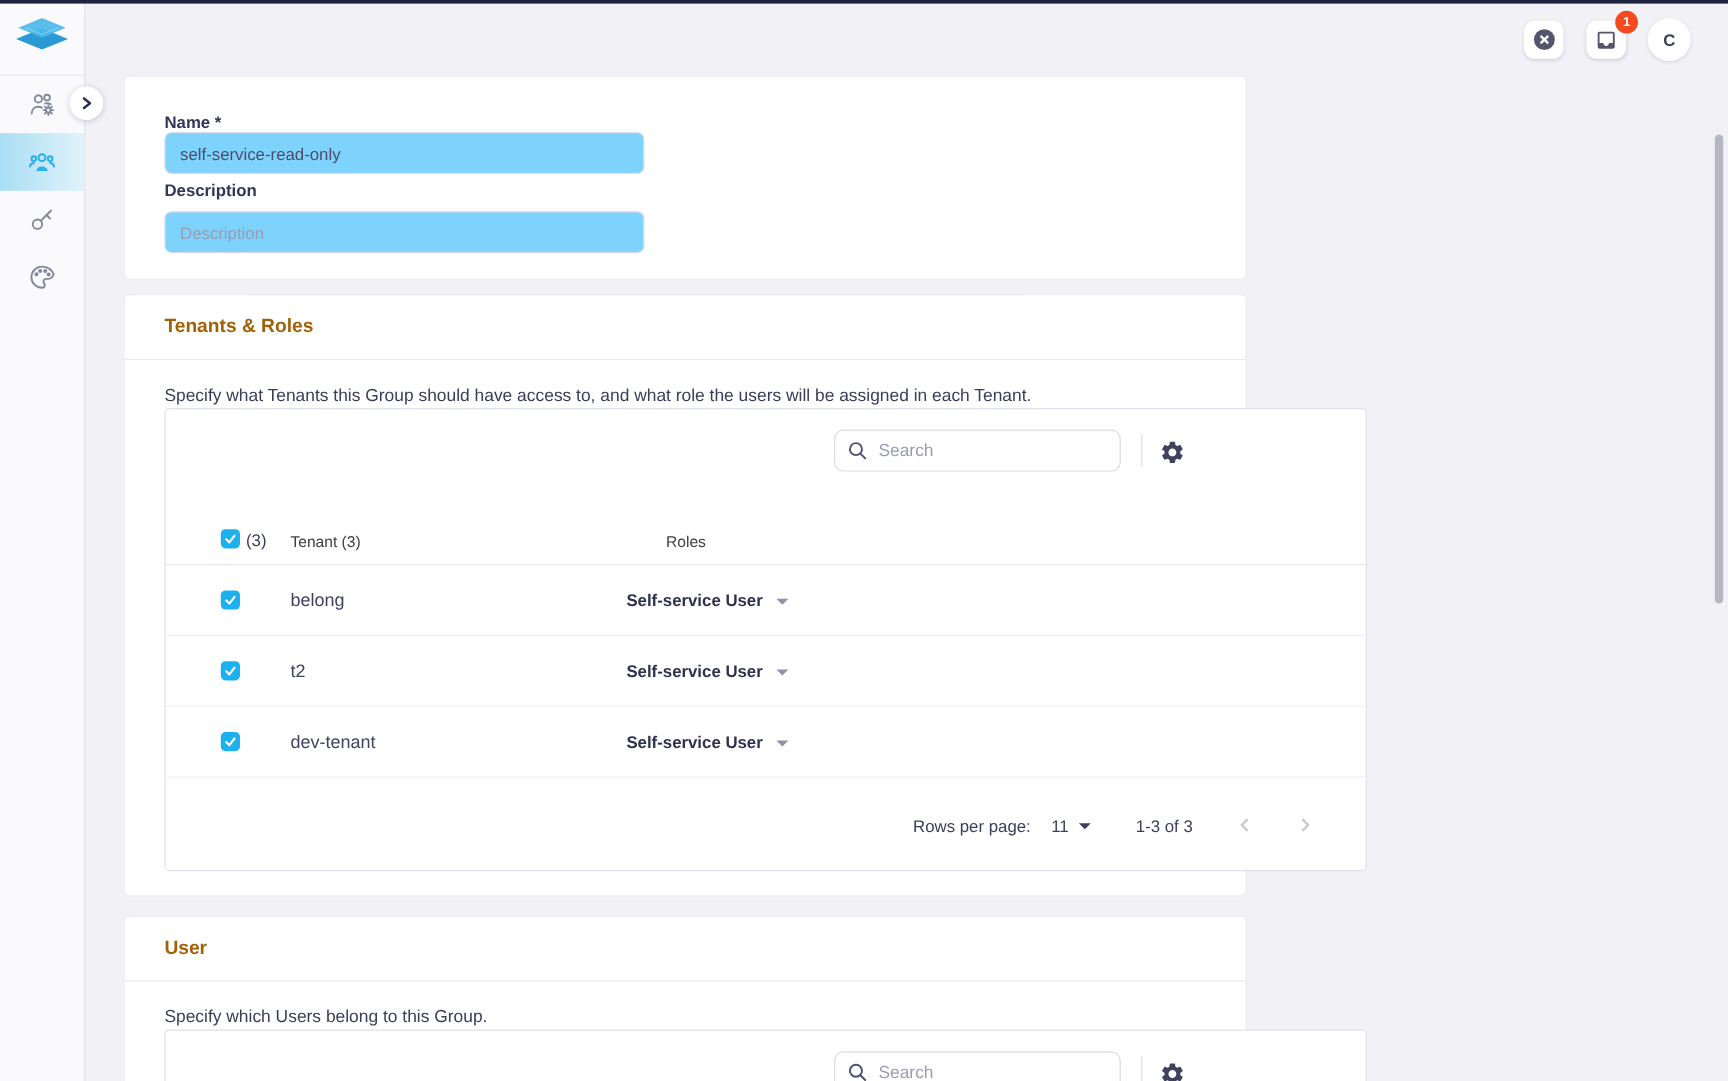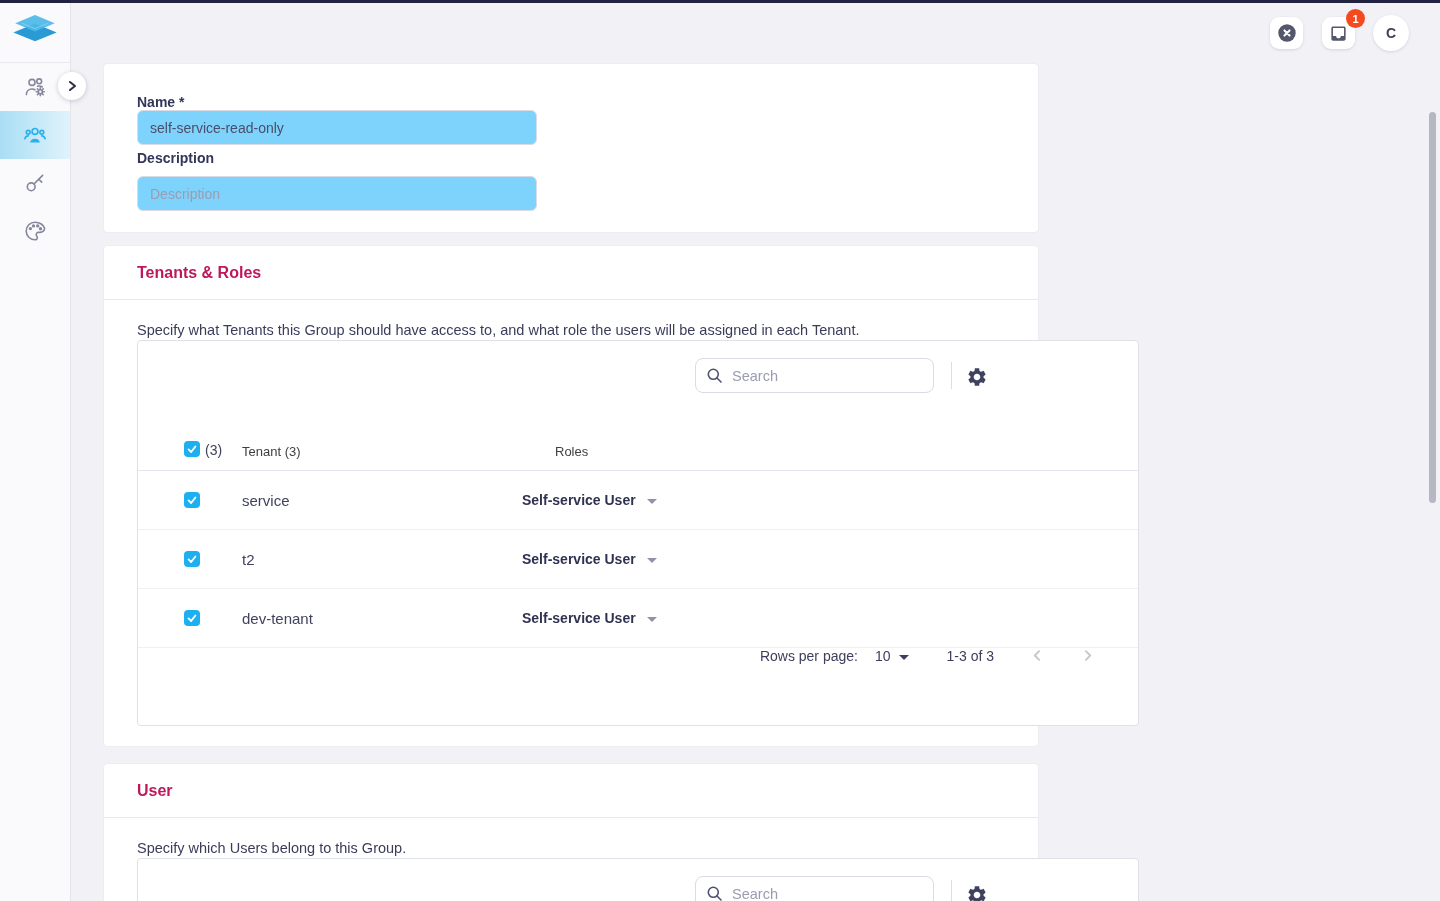--- a/index.html
+++ b/index.html
@@ -29,21 +29,21 @@
   .avatar { position:absolute; left:1373px; top:15px; width:36px; height:36px; border-radius:50%; background:#fff;
     box-shadow:0 1px 3px rgba(40,42,70,.14); color:#3e4059; font-weight:700; font-size:14px;
     display:flex; align-items:center; justify-content:center; cursor:pointer; }
 
   
   .card { position:absolute; left:104px; width:934px; background:#fff; border-radius:4px; box-shadow:0 0 0 1px #ececf3; }
   .card1 { top:64px;  height:168px; }
   .card2 { top:246px; height:500px; }
   .card3 { top:764px; height:240px; }
   .card-header { height:54px; border-bottom:1px solid #e8e9f0; display:flex; align-items:center; padding-left:33px;
-    font-size:16px; font-weight:700; color:#be185d; }
+    font-size:16px; font-weight:700; color:#a16207; }
   .card-desc { margin:22px 33px 0 33px; font-size:14.5px; color:#3a3c5a; }
 
   
   .f-label { position:absolute; left:33px; font-size:14px; font-weight:700; color:#33355a; }
   .f-label.name { top:30px; } .f-label.desc { top:86px; }
   .t-input { position:absolute; left:33px; width:400px; height:35px; border:1px solid #d9dbe7; border-radius:6px;
     padding:0 12px; font-size:14px; color:#4b4d6a; background:#7dd3fc; font-family:"Liberation Sans",sans-serif; outline:none; }
   .t-input::placeholder { color:#9a9cb2; }
   .t-input.name { top:46px; } .t-input.desc { top:112px; }
 
@@ -68,21 +68,21 @@
   .cbx { position:absolute; left:46px; width:16px; height:16px; border-radius:4px; background:#1cb0f0;
     display:flex; align-items:center; justify-content:center; cursor:pointer; }
   .thead .cbx { top:8px; } .trow .cbx { top:21px; }
   .td-tenant { position:absolute; left:104px; top:0; line-height:59px; font-size:15px; color:#40425f; }
   .td-role { position:absolute; left:384px; top:0; line-height:59px; font-size:14px; font-weight:700; color:#2f3150; cursor:pointer; }
   .caret { display:inline-block; width:0; height:0; border-left:5px solid transparent; border-right:5px solid transparent;
     border-top:5px solid #9093a8; margin-left:11px; vertical-align:middle; }
   .caret.dark { border-top-color:#3d3f5c; margin-left:8px; }
 
   
-  .tfoot { position:absolute; left:0; right:0; top:307px; height:79px; display:flex; align-items:flex-start;
+  .tfoot { position:absolute; left:0; right:0; top:307px; height:79px; display:flex; align-items:center;
     justify-content:flex-end; padding-right:44px; font-size:14px; color:#3c3e5b; }
   .rpp-value { margin-left:17px; cursor:pointer; }
   .range { margin-left:38px; }
   .page-btn { margin-left:36px; width:14px; height:14px; display:flex; align-items:center; justify-content:center; cursor:pointer; }
 
   
   .scroll-thumb { position:absolute; left:1429px; top:112px; width:7px; height:391px; background:#b5b7c2; border-radius:4px; z-index:40; cursor:grab; }
 
   svg { display:block; }
 </style>
@@ -192,21 +192,21 @@
         <span class="th-col tenant">Tenant (3)</span>
         <span class="th-col roles">Roles</span>
       </div>
 
       <div class="trow r0">
         <span class="cbx">
           <svg width="12" height="12" viewBox="0 0 14 14" fill="none" stroke="#fff" stroke-width="2.1" stroke-linecap="round" stroke-linejoin="round">
               <polyline points="3,7.5 6,10.5 11,4"></polyline>
             </svg>
         </span>
-        <span class="td-tenant">service</span>
+        <span class="td-tenant">belong</span>
         <span class="td-role"><span>Self-service User</span><i class="caret"></i></span>
       </div>
       <div class="trow r1">
         <span class="cbx">
           <svg width="12" height="12" viewBox="0 0 14 14" fill="none" stroke="#fff" stroke-width="2.1" stroke-linecap="round" stroke-linejoin="round">
               <polyline points="3,7.5 6,10.5 11,4"></polyline>
             </svg>
         </span>
         <span class="td-tenant">t2</span>
         <span class="td-role"><span>Self-service User</span><i class="caret"></i></span>
@@ -216,21 +216,21 @@
           <svg width="12" height="12" viewBox="0 0 14 14" fill="none" stroke="#fff" stroke-width="2.1" stroke-linecap="round" stroke-linejoin="round">
               <polyline points="3,7.5 6,10.5 11,4"></polyline>
             </svg>
         </span>
         <span class="td-tenant">dev-tenant</span>
         <span class="td-role"><span>Self-service User</span><i class="caret"></i></span>
       </div>
 
       <div class="tfoot">
         <span>Rows per page:</span>
-        <span class="rpp-value"><span>10</span><i class="caret dark"></i></span>
+        <span class="rpp-value"><span>11</span><i class="caret dark"></i></span>
         <span class="range">1-3 of 3</span>
         <span class="page-btn">
           <svg width="13" height="13" viewBox="0 0 12 12" fill="none" stroke="#c6c7d2" stroke-width="1.8" stroke-linecap="round" stroke-linejoin="round">
               <polyline points="7.5,2 3.5,6 7.5,10"></polyline>
             </svg>
         </span>
         <span class="page-btn">
           <svg width="13" height="13" viewBox="0 0 12 12" fill="none" stroke="#c6c7d2" stroke-width="1.8" stroke-linecap="round" stroke-linejoin="round">
               <polyline points="4.5,2 8.5,6 4.5,10"></polyline>
             </svg>

